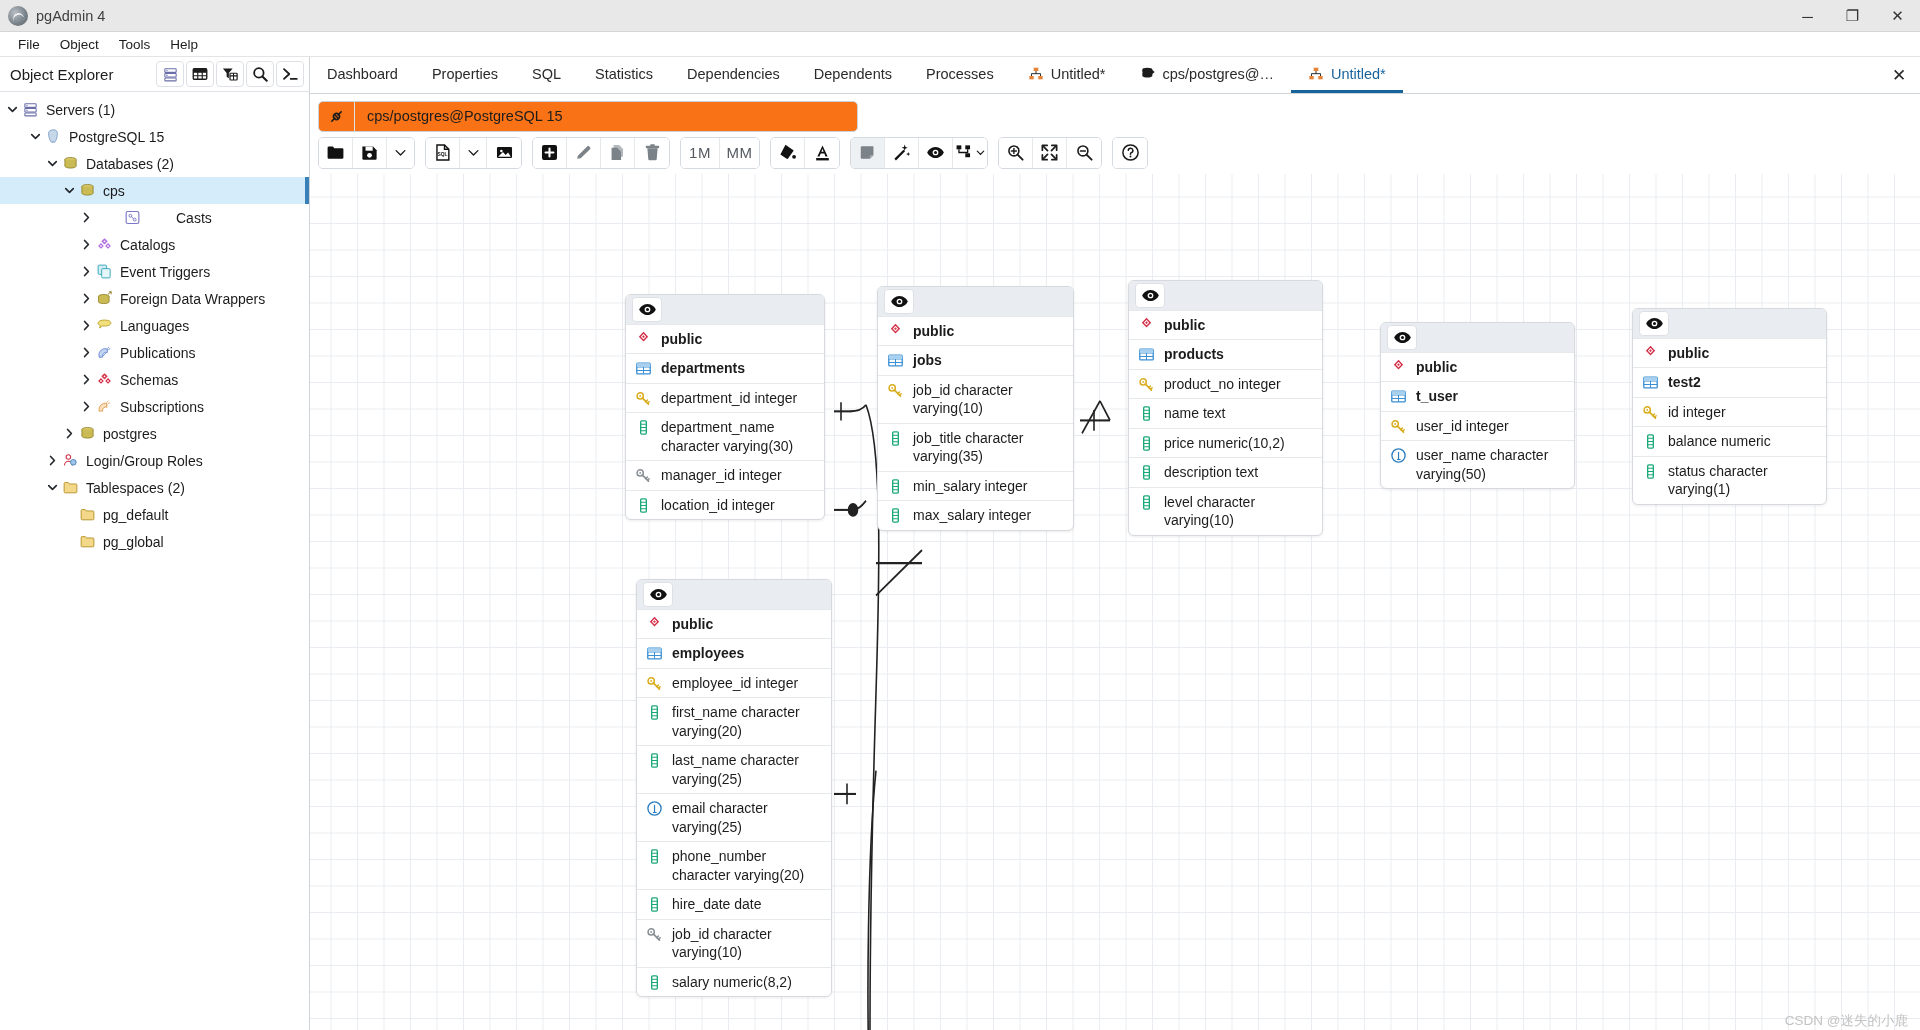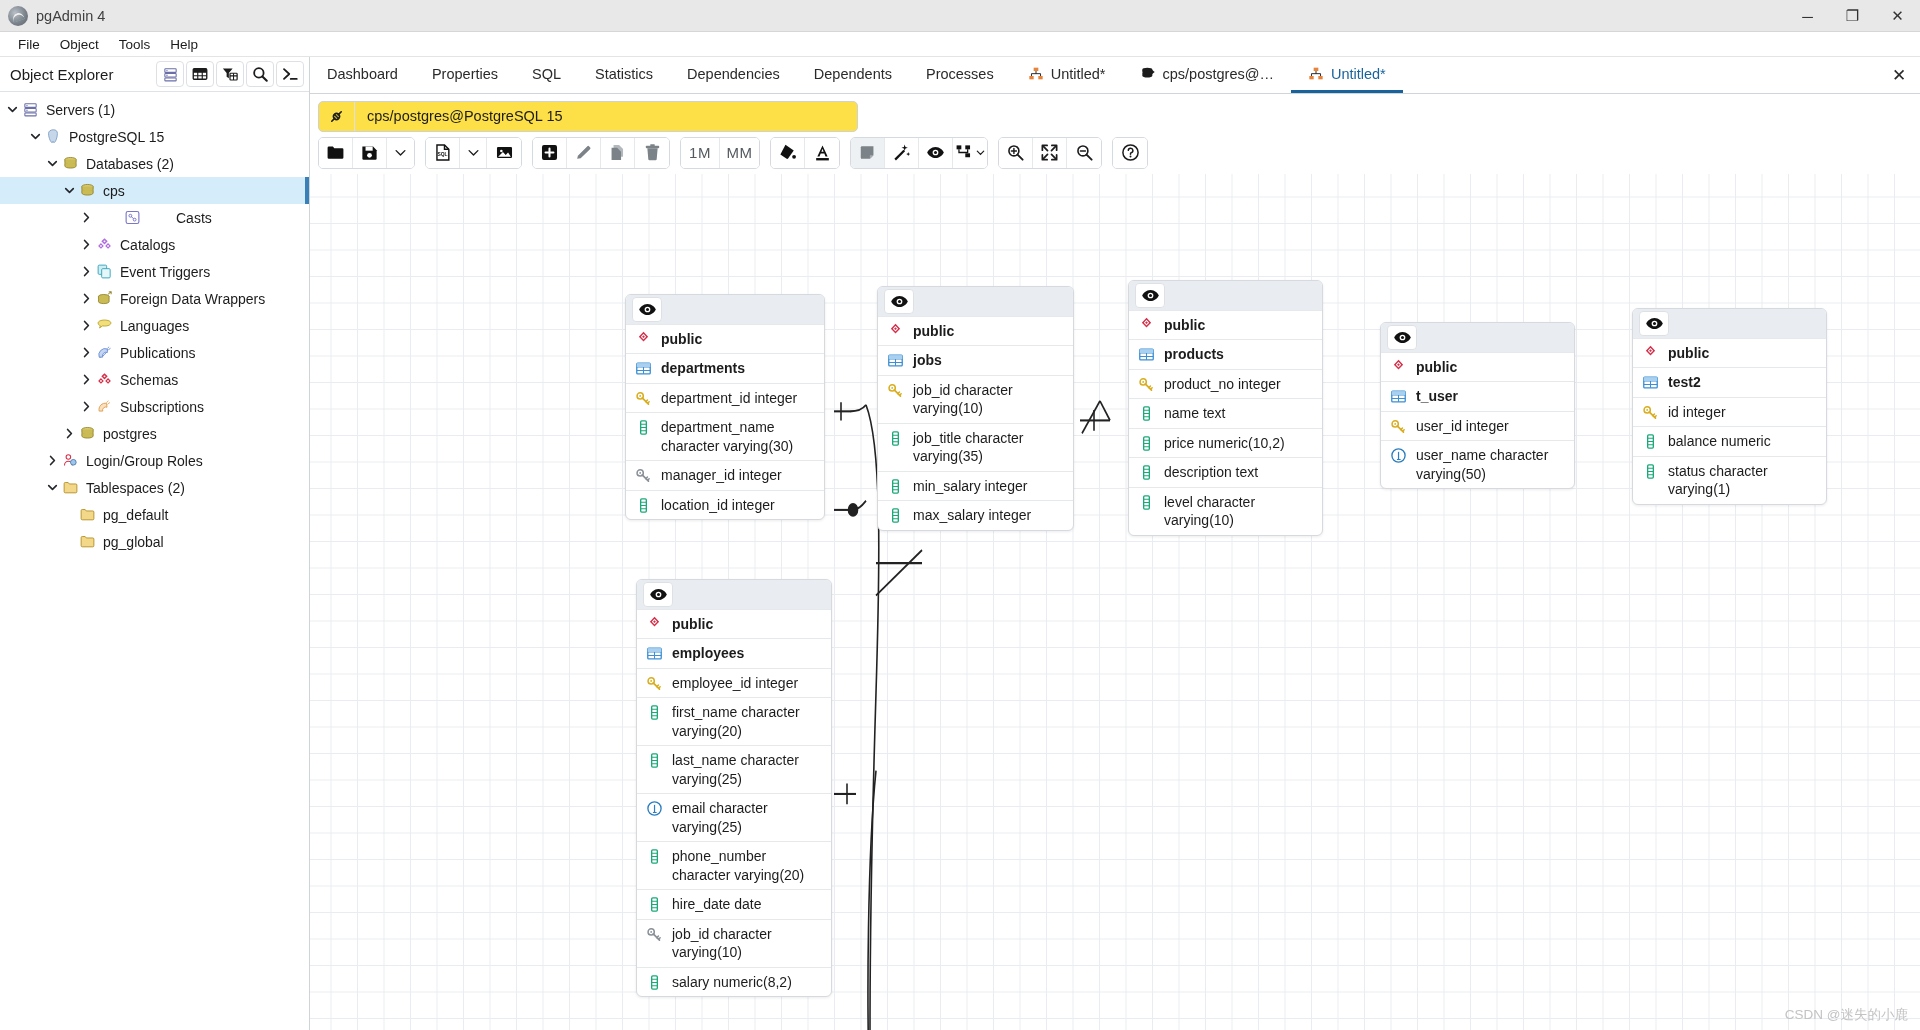--- a/index.html
+++ b/index.html
@@ -69,21 +69,21 @@
   .tab { display: flex; align-items: center; gap: 7px; padding: 0 17px; font-size: 14.5px;
     color: #2a2a2a; border-bottom: 3px solid transparent; white-space: nowrap; }
   .tab.active { color: #18639b; border-bottom-color: #18639b; }
   .tab-close { position: absolute; right: 0; top: 0; width: 42px; height: 37px;
     display: flex; align-items: center; justify-content: center; font-size: 17px; color: #2a2a2a; }
 
   
   .erd { flex: 1; display: flex; flex-direction: column; min-height: 0; }
   .conn-bar { height: 40px; display: flex; align-items: center; padding: 4px 8px 0 8px; }
   .conn-box { display: flex; align-items: stretch; border: 1px solid #ccd2d8; border-radius: 5px;
-    height: 31px; width: 540px; background: #fde047; overflow: hidden; }
+    height: 31px; width: 540px; background: #f97316; overflow: hidden; }
   .conn-icon { width: 36px; display: flex; align-items: center; justify-content: center;
     border-right: 1px solid #dde1e5; }
   .conn-text { display: flex; align-items: center; padding: 0 12px; font-size: 14.5px; color: #1c1c1c; }
 
   .erd-toolbar { height: 40px; display: flex; align-items: center; gap: 0; padding: 0 8px 3px 8px; }
   .tgroup { display: flex; border: 1px solid #d5dae0; border-radius: 5px; overflow: hidden;
     background: #fff; margin-right: 10px; height: 32px; }
   .tbtn { width: 34px; display: flex; align-items: center; justify-content: center;
     border-right: 1px solid #e6e9ec; background: #fff; }
   .tbtn:last-child { border-right: none; }
@@ -108,21 +108,21 @@
   .eyebtn { width: 30px; height: 25px; background: #fff; border: 1px solid #dde1e5; border-radius: 4px;
     display: flex; align-items: center; justify-content: center; }
   .trow { display: flex; align-items: flex-start; gap: 9px; padding: 5px 8px 5px 9px;
     border-top: 1px solid #e6e9ec; line-height: 1.32; }
   .trow:first-of-type { border-top: none; }
   .trow.bold { font-weight: bold; }
   .rico { width: 17px; flex: none; display: flex; align-items: center; justify-content: center;
     padding-top: 1px; }
   .rtext { min-width: 0; }
 
-  .watermark { position: absolute; right: 12px; bottom: 6px; font-size: 13.5px; color: #c3c3c3; }
+  .watermark { position: absolute; right: 12px; bottom: 0; font-size: 13.5px; color: #c3c3c3; }
 </style>
 </head>
 <body>
 
 <div class="titlebar">
   <div class="tb-logo"></div>
   <div class="tb-title">pgAdmin 4</div>
   <div class="win-buttons">
     <div class="win-btn">─</div>
     <div class="win-btn">❐</div>

